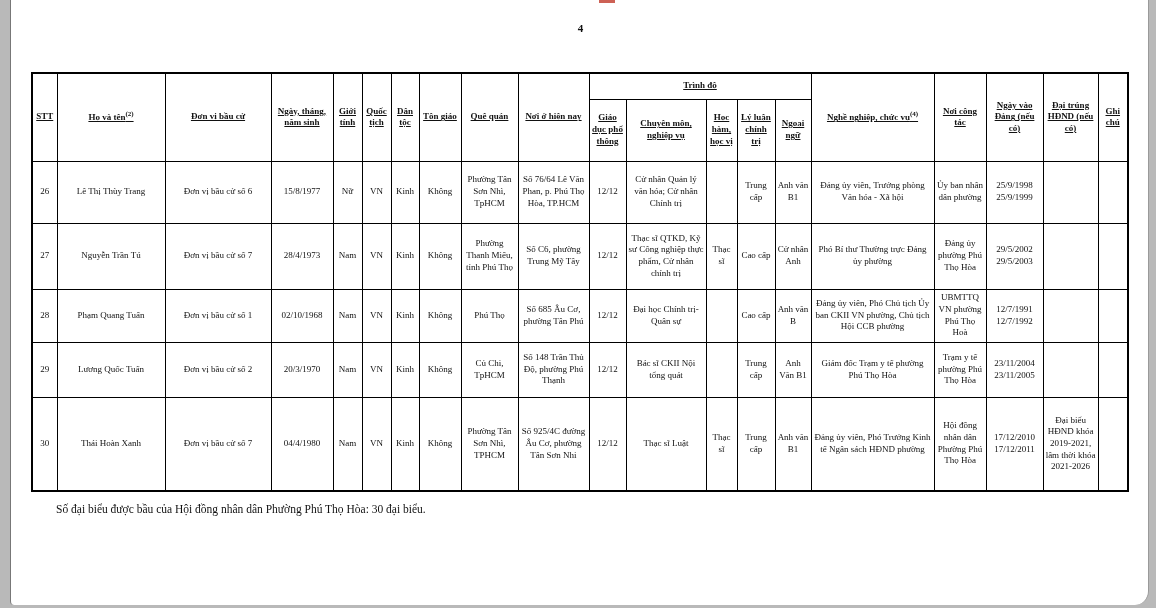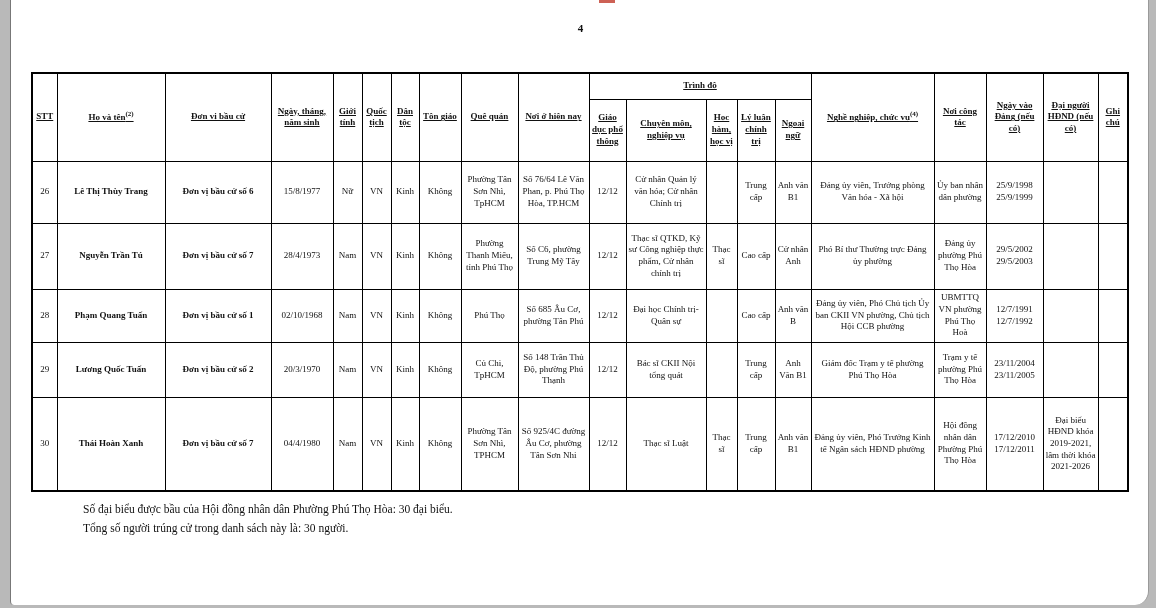--- a/index.html
+++ b/index.html
@@ -37,25 +37,25 @@
     font-size:9px;
     line-height:1.3;
     padding:1px 2px;
     white-space:pre-line;
     overflow:hidden;
   }
   table.delegates { border:2px solid #000; }
   table.delegates th { font-weight:bold;text-decoration:underline; }
   thead tr.group-row th { height:26px; }
   thead tr.sub-row th { height:62px; }
-  td.left { text-align:left; padding-left:4px;font-weight:bold; }
+  td.left { text-align:left; padding-left:4px; }
   sup { font-size:7px; }
   .footer {
     position:absolute; top:500px; left:45px;
-    font-size:11.5px; color:#111; line-height:1.65;margin-left:27px;
+    font-size:11.5px; color:#111; line-height:1.65;
   }
 </style>
 </head>
 <body>
 
 <div class="page">
   <div class="scan-mark"></div>
   <div class="page-number">4</div>
 
   <table class="delegates">
@@ -90,21 +90,21 @@
         <th rowspan="2">Giới tính</th>
         <th rowspan="2">Quốc tịch</th>
         <th rowspan="2">Dân tộc</th>
         <th rowspan="2">Tôn giáo</th>
         <th rowspan="2">Quê quán</th>
         <th rowspan="2">Nơi ở hiện nay</th>
         <th colspan="5">Trình độ</th>
         <th rowspan="2"><span>Nghề nghiệp, chức vụ</span><sup>(4)</sup></th>
         <th rowspan="2">Nơi công tác</th>
         <th rowspan="2">Ngày vào Đảng (nếu có)</th>
-        <th rowspan="2">Đại người HĐND (nếu có)</th>
+        <th rowspan="2">Đại trúng HĐND (nếu có)</th>
         <th rowspan="2">Ghi chú</th>
       </tr>
       <tr class="sub-row">
         <th>Giáo dục phổ thông</th>
         <th>Chuyên môn, nghiệp vụ</th>
         <th>Học hàm, học vị</th>
         <th>Lý luận chính trị</th>
         <th>Ngoại ngữ</th>
       </tr>
     </thead>
@@ -222,15 +222,14 @@
           <td>17/12/2010
 17/12/2011</td>
           <td>Đại biểu HĐND khóa 2019-2021, lâm thời khóa 2021-2026</td>
           <td></td>
         </tr>
       </tbody>
   </table>
 
   <div class="footer">
     <div>Số đại biểu được bầu của Hội đồng nhân dân Phường Phú Thọ Hòa: 30 đại biểu.</div>
-    <div>Tổng số người trúng cử trong danh sách này là: 30 người.</div>
   </div>
 </div>
 
 </body></html>

